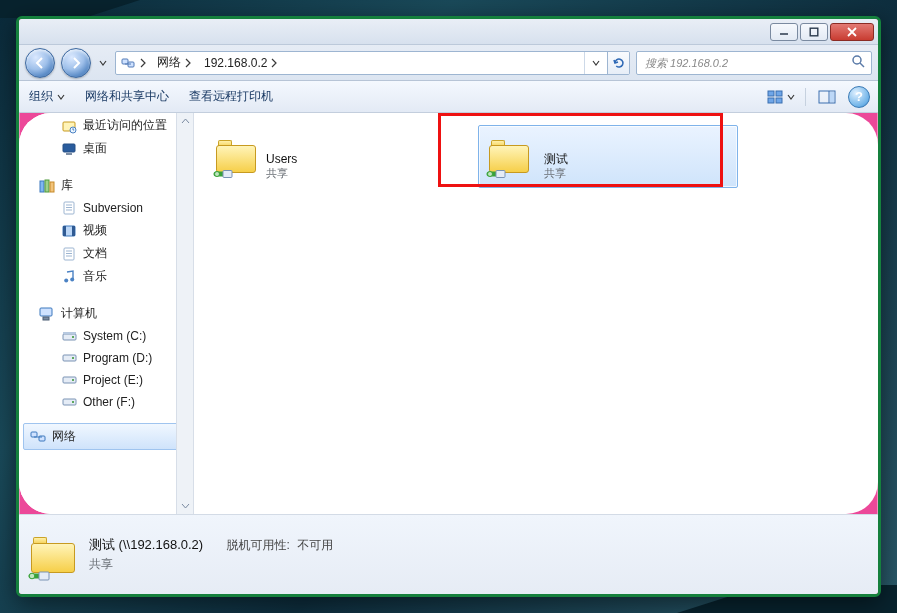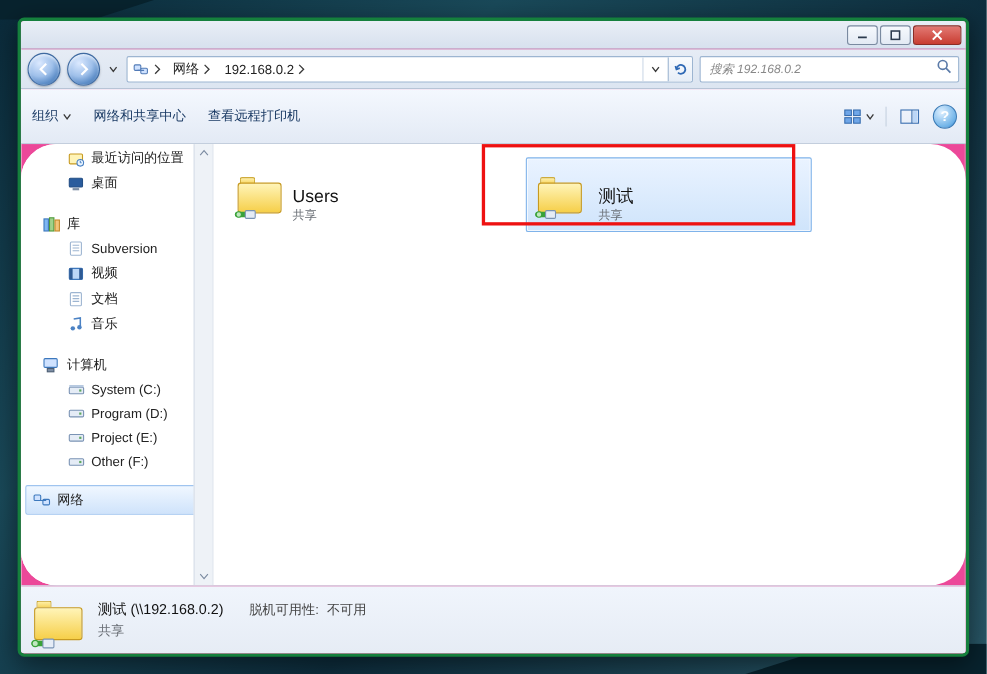--- a/index.html
+++ b/index.html
@@ -64,21 +64,21 @@
     width: 236px; height: 24px; background: #fff; border: 1px solid #9db5d1; border-radius:2px;
     display:flex; align-items:center; padding:0 6px; gap:6px;
   }
   .searchbar input {
     border:none; outline:none; flex:1; font-size:11px; color:#333; font-style:italic;
     background:transparent;
   }
   .searchbar input::placeholder { color:#888; font-style:italic; }
   
   .cmdbar {
-    height: 50px; display:flex; align-items:center; gap:2px; padding:0 8px;
+    height: 32px; display:flex; align-items:center; gap:2px; padding:0 8px;
     background: linear-gradient(#f4f8fe, #e3eaf5);
     border-bottom: 1px solid #c3cedd;
     color:#1a3a64; font-size:12px;
   }
   .cmdbar-left { display:flex; align-items:center; gap:16px; flex:1; }
   .cmd-item { display:flex; align-items:center; gap:4px; cursor:pointer; padding:4px 2px; }
   .cmdbar-right { display:flex; align-items:center; gap:10px; }
   .view-drop { display:flex; align-items:center; cursor:pointer; }
   .pane-toggle, .help-btn { width:22px; height:22px; display:flex; align-items:center; justify-content:center; cursor:pointer; }
   .help-btn {
@@ -112,33 +112,33 @@
     background: linear-gradient(#eaf3ff, #cfe4fb);
     border:1px solid #7fb3ea;
     box-shadow: 0 0 0 1px rgba(255,255,255,0.7) inset;
     gap: 15px;
   }
   .highlight-box {
     position:absolute; border:3px solid #e11; pointer-events:none;
     left:244px; top:0px; width:285px; height:74px;
   }
   .file-text { line-height:1.25; }
-  .file-name { font-size:16px; color:#111;margin-top:20px; }
+  .file-name { font-size:12px; color:#111;margin-top:20px; }
   .file-sub  { font-size:11px; color:#6a6f76; }
   .folder-big { width:40px; height:40px; position:relative; }
   .folder-big .tab { position:absolute; left:2px; top:4px; width:14px; height:6px;
     background:linear-gradient(#fff0a8,#f6d562); border:1px solid #caa328; border-bottom:none;
     border-radius:2px 2px 0 0; }
   .folder-big .body-f { position:absolute; left:0; top:9px; width:40px; height:28px;
     background:linear-gradient(#fff4b8,#f6cf49); border:1px solid #c79a20; border-radius:3px; }
   .share-conn { position:absolute; left:-2px; bottom:-1px; width:24px; height:14px; }
   .share-conn svg { display:block; }
   
   .details {
-    height:62px; border-top:1px solid #d3dbe6; background:linear-gradient(#f0f5fc,#e6ecf5);
+    height:80px; border-top:1px solid #d3dbe6; background:linear-gradient(#f0f5fc,#e6ecf5);
     display:flex; align-items:center; padding:6px 12px; gap:14px; font-size:12px; color:#222;
   }
   .details .folder-big { width:44px; height:44px; }
   .details .folder-big .body-f { top:10px; width:44px; height:30px; }
   .details-text { display:flex; flex-direction:column; gap:2px; }
   .details-title { font-size:13px; color:#111; }
   .details-row { color:#6a6f76; }
   .details-status { margin-left:20px; color:#444; }
   
   svg { overflow:visible; }

